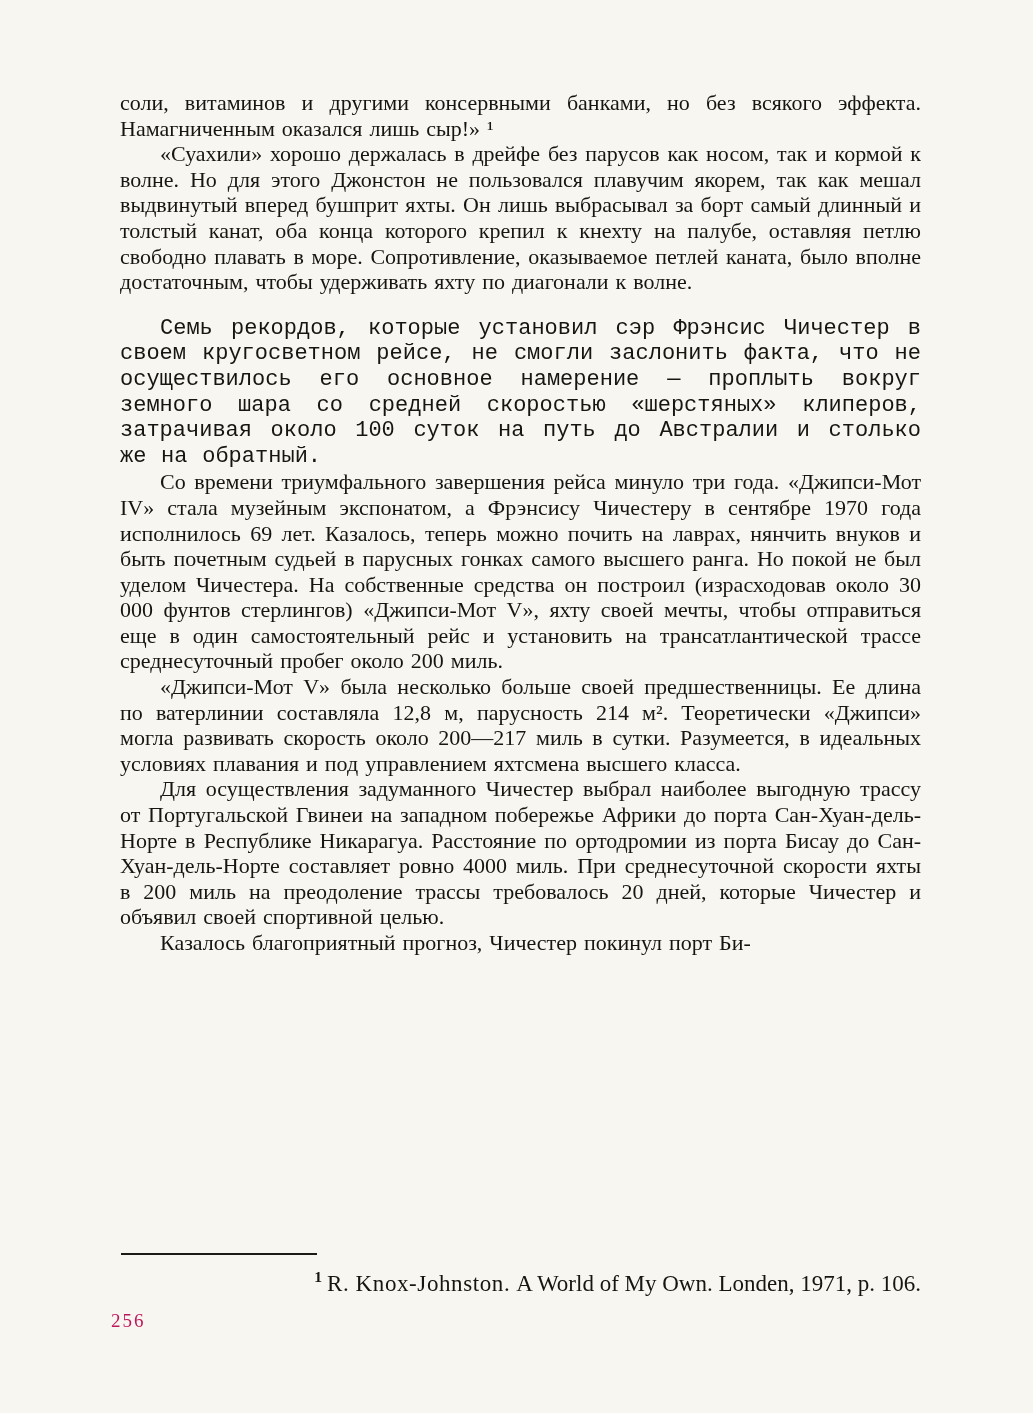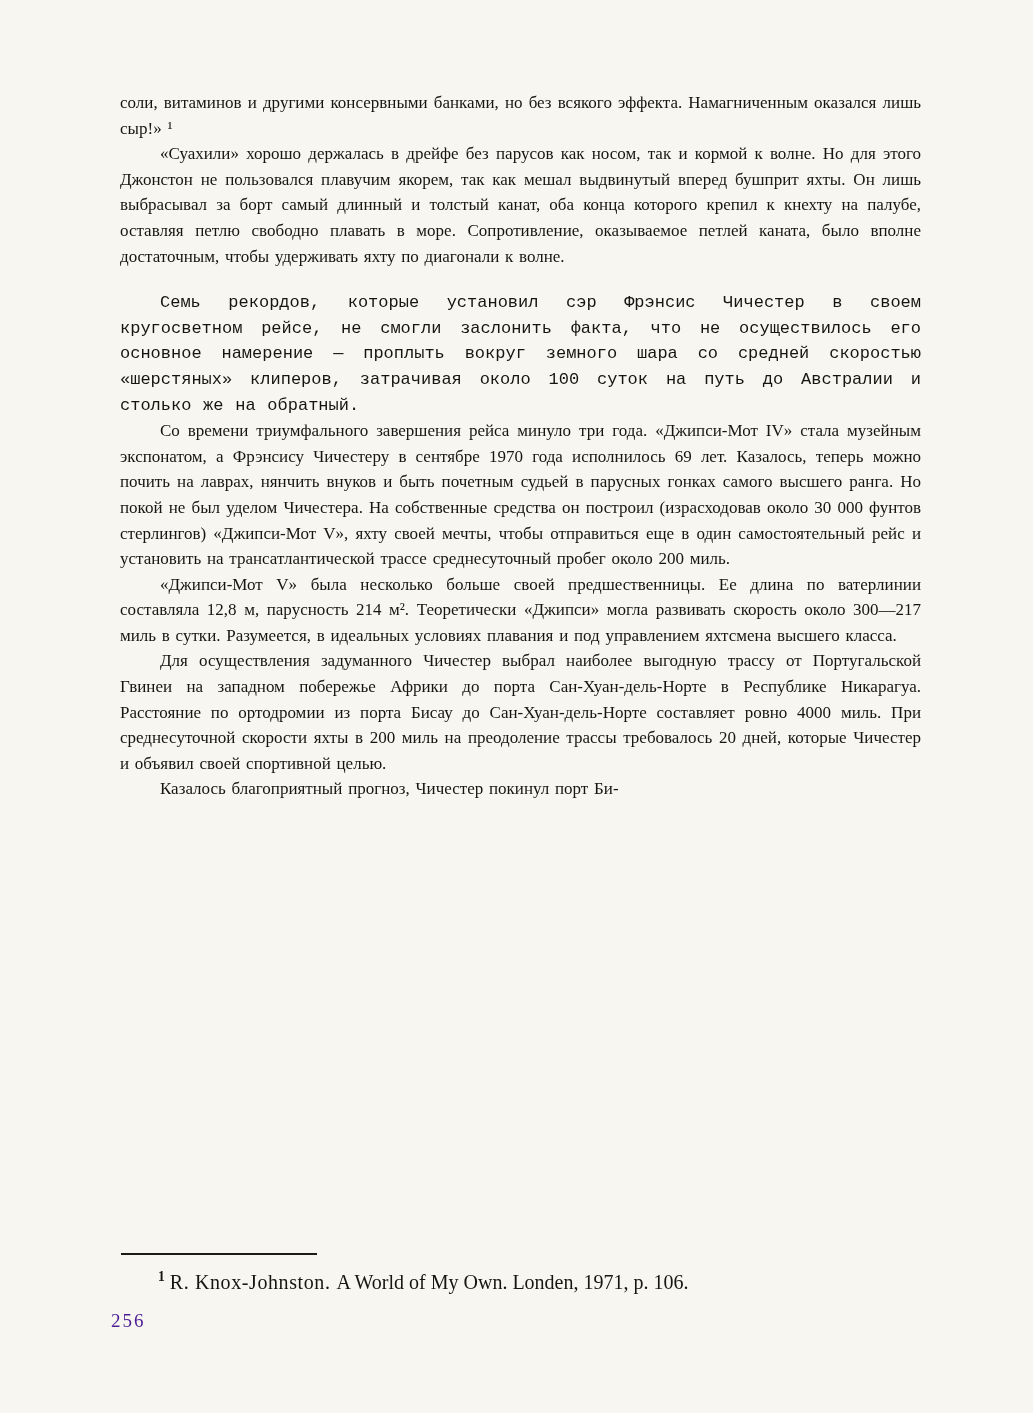--- a/index.html
+++ b/index.html
@@ -17,21 +17,21 @@
   }
   .page {
     position: absolute;
     inset: 0;
   }
   .text-column {
     position: absolute;
     left: 120px;
     top: 90px;
     width: 801px;
-    font-size: 17px;
+    font-size: 22px;
     line-height: 25.6px;
     text-align: justify;
     word-spacing: 1.5px;
     font-weight: 500;
   }
   p.para {
     margin: 0;
     padding: 0;
   }
   p.para.indent {
@@ -47,55 +47,55 @@
     top: 1253px;
     width: 196px;
     border-top: 2px solid #1c1a17;
   }
   p.footnote {
     position: absolute;
     left: 120px;
     top: 1266px;
     width: 801px;
     margin: 0;
-    font-size: 20px;
+    font-size: 23px;
     line-height: 22px;
     text-indent: 38px;
-    text-align: left;
+    text-align: right;
     font-weight: 500;
   }
   .fn-marker {
     font-weight: bold;
     font-size: 0.68em;
     margin-right: 5px;
   }
   .fn-author {
     letter-spacing: 0.6px;
     margin-right: 6px;
   }
   .page-number {
     position: absolute;
     left: 111px;
     top: 1310px;
     font-size: 19px;
     letter-spacing: 2px;
-    color: #4c1d95;
+    color: #be185d;
   }
 </style>
 </head>
 <body>
 
 <div class="page">
 
   <div class="text-column">
       <p class="para">соли, витаминов и другими консервными банками, но без всякого эффекта. Намагниченным оказался лишь сыр!» ¹</p>
       <p class="para indent">«Суахили» хорошо держалась в дрейфе без парусов как носом, так и кормой к волне. Но для этого Джонстон не пользовался плавучим якорем, так как мешал выдвинутый вперед бушприт яхты. Он лишь выбрасывал за борт самый длинный и толстый канат, оба конца которого крепил к кнехту на палубе, оставляя петлю свободно плавать в море. Сопротивление, оказываемое петлей каната, было вполне достаточным, чтобы удерживать яхту по диагонали к волне.</p>
       <p class="para indent gap">Семь рекордов, которые установил сэр Фрэнсис Чичестер в своем кругосветном рейсе, не смогли заслонить факта, что не осуществилось его основное намерение — проплыть вокруг земного шара со средней скоростью «шерстяных» клиперов, затрачивая около 100 суток на путь до Австралии и столько же на обратный.</p>
       <p class="para indent">Со времени триумфального завершения рейса минуло три года. «Джипси-Мот IV» стала музейным экспонатом, а Фрэнсису Чичестеру в сентябре 1970 года исполнилось 69 лет. Казалось, теперь можно почить на лаврах, нянчить внуков и быть почетным судьей в парусных гонках самого высшего ранга. Но покой не был уделом Чичестера. На собственные средства он построил (израсходовав около 30 000 фунтов стерлингов) «Джипси-Мот V», яхту своей мечты, чтобы отправиться еще в один самостоятельный рейс и установить на трансатлантической трассе среднесуточный пробег около 200 миль.</p>
-      <p class="para indent">«Джипси-Мот V» была несколько больше своей предшественницы. Ее длина по ватерлинии составляла 12,8 м, парусность 214 м². Теоретически «Джипси» могла развивать скорость около 300—217 миль в сутки. Разумеется, в идеальных условиях плавания и под управлением яхтсмена высшего класса.</p>
+      <p class="para indent">«Джипси-Мот V» была несколько больше своей предшественницы. Ее длина по ватерлинии составляла 12,8 м, парусность 214 м². Теоретически «Джипси» могла развивать скорость около 200—217 миль в сутки. Разумеется, в идеальных условиях плавания и под управлением яхтсмена высшего класса.</p>
       <p class="para indent">Для осуществления задуманного Чичестер выбрал наиболее выгодную трассу от Португальской Гвинеи на западном побережье Африки до порта Сан-Хуан-дель-Норте в Республике Никарагуа. Расстояние по ортодромии из порта Бисау до Сан-Хуан-дель-Норте составляет ровно 4000 миль. При среднесуточной скорости яхты в 200 миль на преодоление трассы требовалось 20 дней, которые Чичестер и объявил своей спортивной целью.</p>
       <p class="para indent">Казалось благоприятный прогноз, Чичестер покинул порт Би-</p>
     </div>
 
   <div class="footnote-rule"></div>
 
   <p class="footnote"><sup class="fn-marker">1</sup><span class="fn-author">R. Knox-Johnston.</span><span class="fn-text">A World of My Own. Londen, 1971, p. 106.</span></p>
 
   <div class="page-number">256</div>
 

